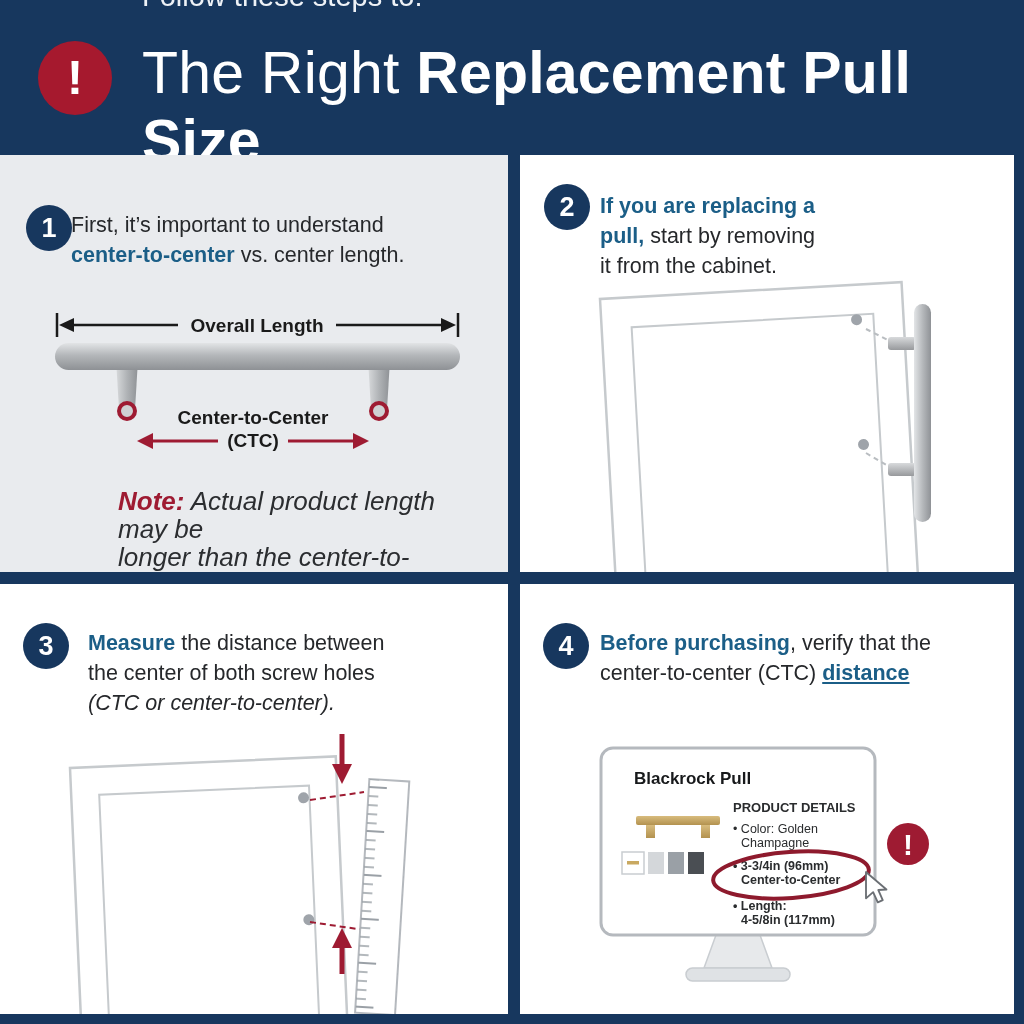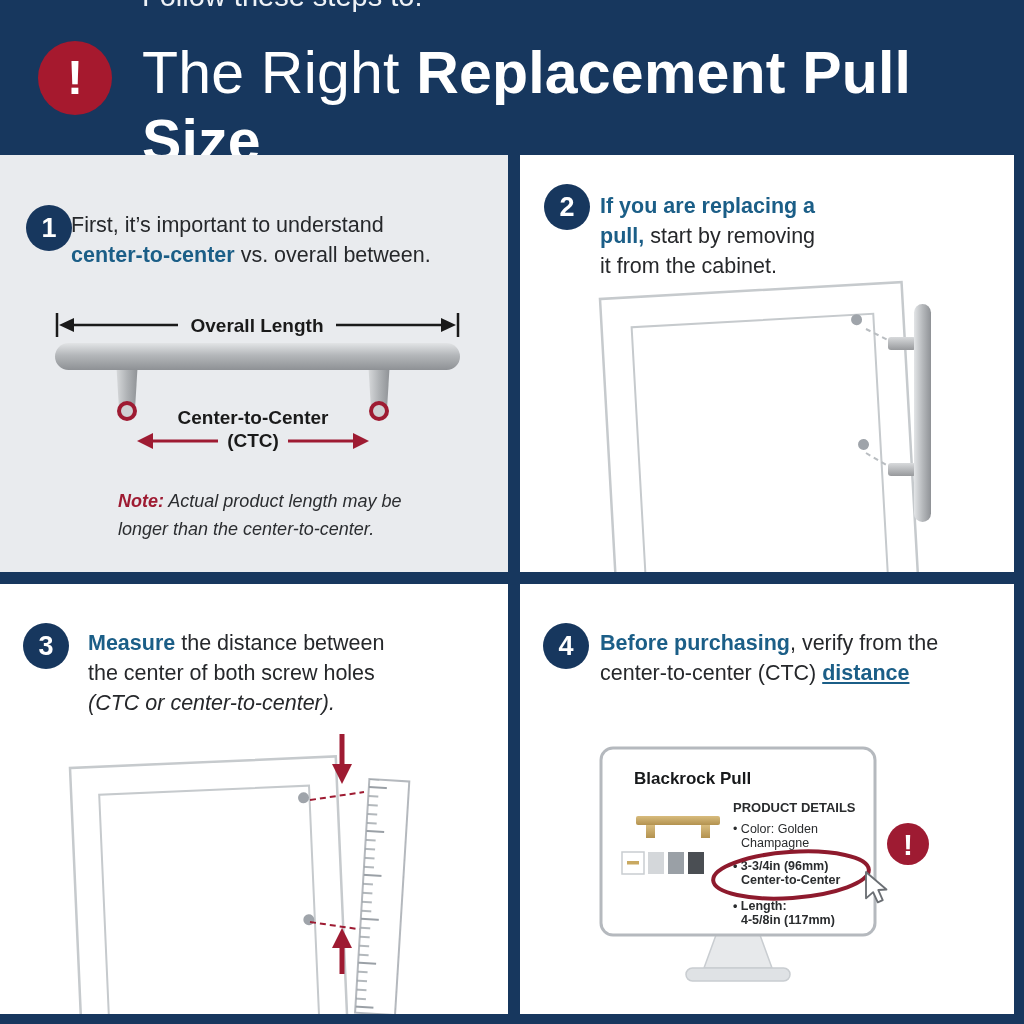--- a/index.html
+++ b/index.html
@@ -27,21 +27,21 @@
   .strip.r{left:1014px;top:155px;width:10px;height:869px;}
   .strip.b{left:0;top:1014px;width:1024px;height:10px;}
   
   .step-badge{position:absolute;width:46px;height:46px;border-radius:50%;background:#17375e;color:#fff;
               display:flex;align-items:center;justify-content:center;font-size:27px;font-weight:700;}
   .step-text{position:absolute;font-size:21.5px;line-height:30px;color:#26282b;}
   .b-blue{color:#1b5e87;font-weight:700;}
   .u{text-decoration:underline;}
   .it{font-style:italic;}
   .diagram{position:absolute;}
-  .note{position:absolute;font-size:18px;font-style:italic;line-height:28px;color:#2b2d30;width:330px;}
+  .note{position:absolute;font-size:26px;font-style:italic;line-height:28px;color:#2b2d30;width:330px;}
   .note-label{color:#9e1b32;font-weight:700;font-style:italic;}
   
   svg text{font-family:"Liberation Sans","DejaVu Sans",sans-serif;}
   .dim-label{font-weight:700;font-size:19px;fill:#1a1a1a;}
   .mon-title{font-weight:700;font-size:17px;fill:#17191b;}
   .mon-details-h{font-weight:700;font-size:13px;fill:#2a2c2e;}
   .mon-b{font-size:12.5px;fill:#2a2c2e;}
   .mon-bold{font-weight:700;}
   .badge-excl{font-weight:700;font-size:30px;fill:#ffffff;}
 </style>
@@ -59,21 +59,21 @@
       <div class="hdr-title"><span class="t-light">The Right </span><span class="t-bold">Replacement Pull Size</span></div>
     </div>
   </header>
 
   <section class="quad q1">
     <div class="step-badge" style="left:26px;top:50px;">
       <span>1</span>
     </div>
     <div class="step-text" style="left:71px;top:55px;">
       <div><span>First, it’s important to understand</span></div>
-      <div><span class="b-blue">center-to-center</span><span> vs. overall between.</span></div>
+      <div><span class="b-blue">center-to-center</span><span> vs. center length.</span></div>
     </div>
 
     <svg class="diagram" style="left:20px;top:150px;" width="474" height="175" viewBox="0 0 474 175">
       <defs>
         <linearGradient id="barGrad" x1="0" y1="0" x2="0" y2="1">
           <stop offset="0" stop-color="#e2e4e6"></stop>
             <stop offset="0.45" stop-color="#b4b7ba"></stop>
             <stop offset="1" stop-color="#8e9195"></stop>
         </linearGradient>
         <linearGradient id="postGrad" x1="0" y1="0" x2="1" y2="0">
@@ -196,21 +196,21 @@
         <polygon points="312,206 302,226 322,226" fill="#9e1b32"></polygon>
       </g>
     </svg>
   </section>
 
   <section class="quad q4">
     <div class="step-badge" style="left:23px;top:39px;">
       <span>4</span>
     </div>
     <div class="step-text" style="left:80px;top:44px;">
-      <div><span class="b-blue">Before purchasing</span><span>, verify from the</span></div>
+      <div><span class="b-blue">Before purchasing</span><span>, verify that the</span></div>
       <div><span>center-to-center (CTC) </span><span class="b-blue u">distance</span></div>
     </div>
 
     <svg class="diagram" style="left:58px;top:148px;" width="400" height="282" viewBox="0 0 400 282">
       <defs>
         <linearGradient id="goldGrad" x1="0" y1="0" x2="0" y2="1">
           <stop offset="0" stop-color="#d8bc7e"></stop>
             <stop offset="1" stop-color="#b3924f"></stop>
         </linearGradient>
       </defs>

